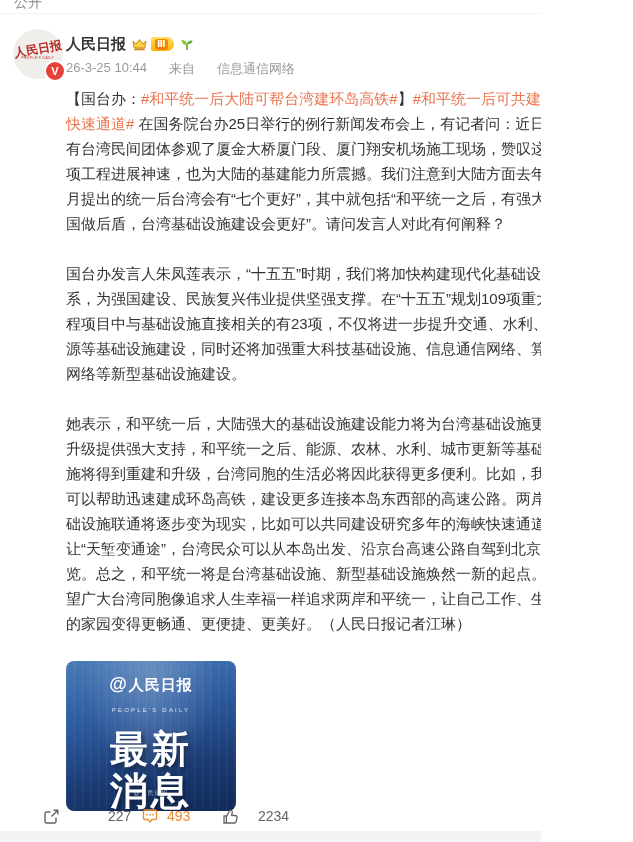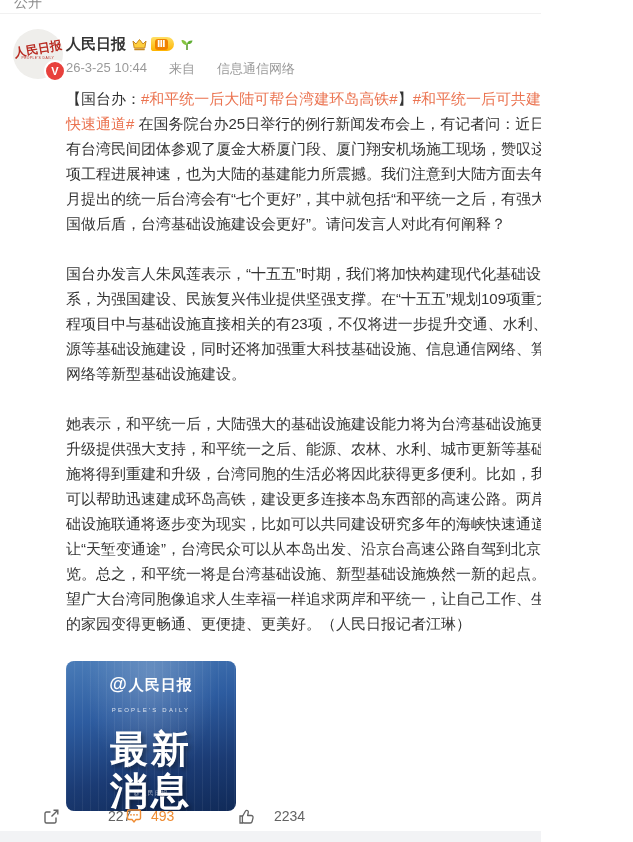--- a/index.html
+++ b/index.html
@@ -45,22 +45,22 @@
   .card-logo .nm{font-size:15px;letter-spacing:1px;}
   .card-logo-en{font-size:6px;color:#fff;opacity:.8;letter-spacing:2.2px;margin-top:1px;}
   .card-headline{margin-top:5px;font-size:38px;line-height:42px;font-weight:900;color:#fff;
     letter-spacing:3px;text-shadow:2px 3px 5px rgba(0,0,0,0.45);}
   .card-watermark{position:absolute;bottom:5px;left:0;width:100%;text-align:center;
     font-size:6px;color:#fff;opacity:.6;letter-spacing:1px;}
   
   .action-bar{position:absolute;left:0;top:802px;width:633px;height:28px;}
   .action{position:absolute;top:0;height:28px;display:flex;align-items:center;gap:8px;
     font-size:14px;color:#636363;cursor:pointer;}
-  .action.repost{left:42px;gap:48px;} .action.comment{left:125px;color:#ef8c33;}
-  .action.like{left:237px;gap:19px;} .action.share{left:367px;}
+  .action.repost{left:42px;gap:48px;} .action.comment{left:141px;color:#ef8c33;}
+  .action.like{left:221px;gap:19px;} .action.share{left:367px;}
   .bottom-strip{position:absolute;left:0;top:831px;width:633px;height:11px;background:#f2f3f5;}
   svg{display:block;}
 </style>
 </head>
 <body>
 
 <div class="page">
 
   <span class="visibility">公开</span>
   <span class="top-chevron">

